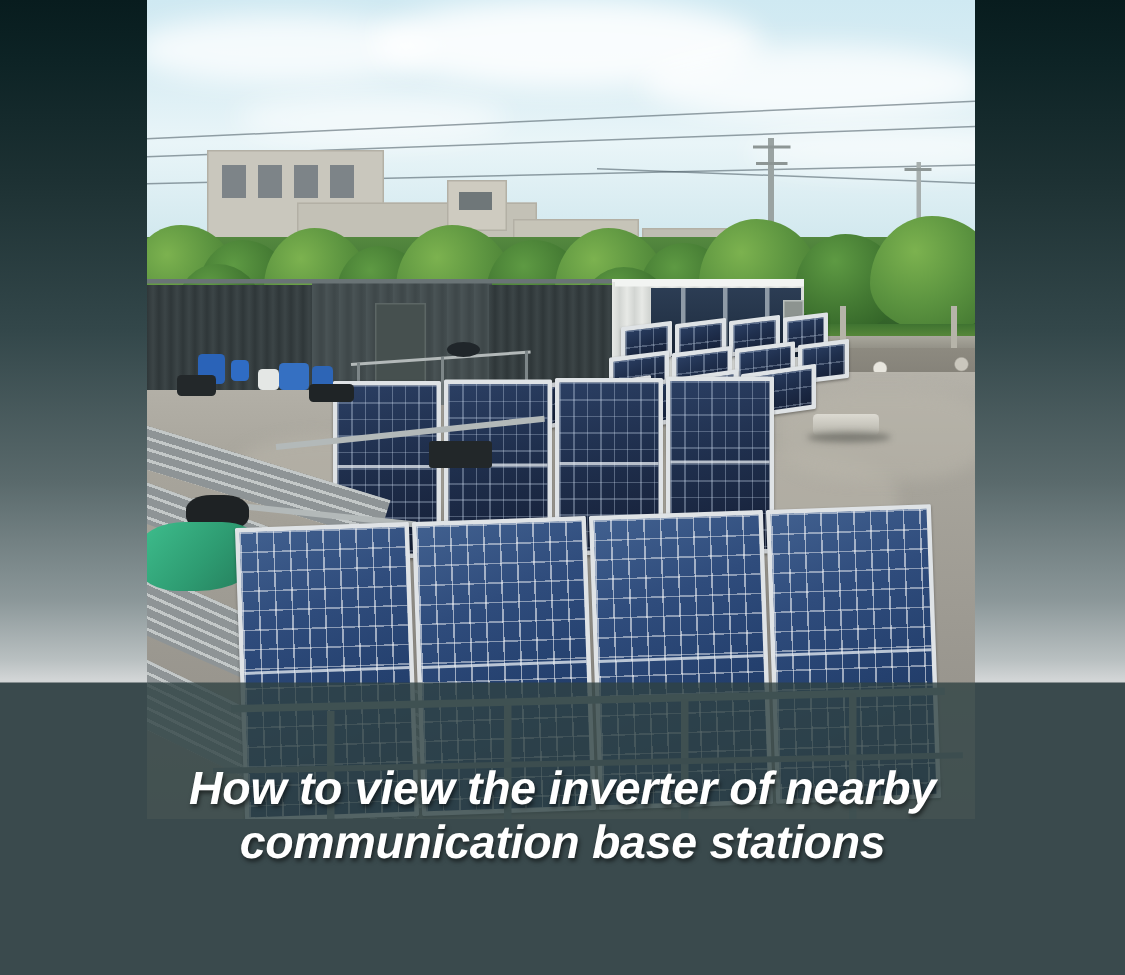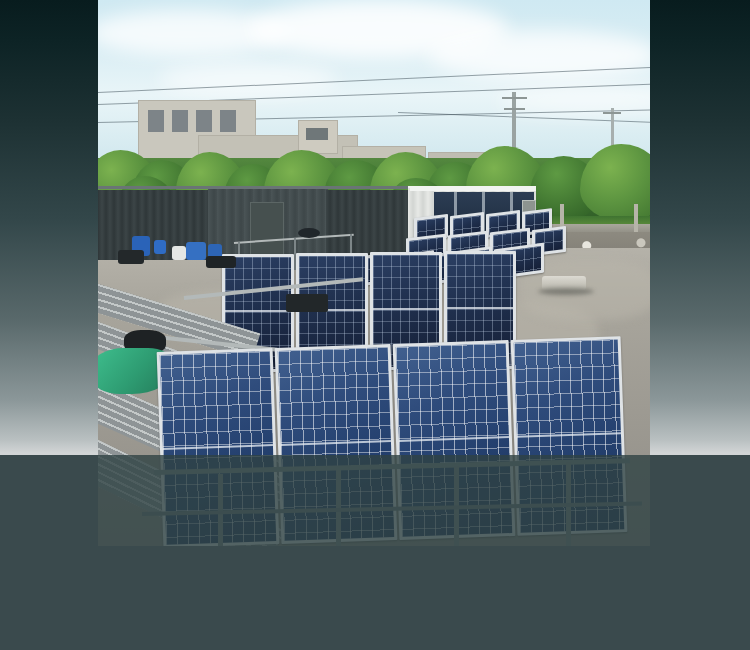--- a/index.html
+++ b/index.html
@@ -465,14 +465,16 @@
     <div class="rail" style="left:56px; top:470px; width:476px; height:5px; transform:rotate(-1.4deg); background:#7d8a8c;"></div>
     <div class="frame-leg" style="left:120px; top:474px; width:5px; height:72px;"></div>
     <div class="frame-leg" style="left:238px; top:470px; width:5px; height:76px;"></div>
     <div class="frame-leg" style="left:356px; top:466px; width:5px; height:80px;"></div>
     <div class="frame-leg" style="left:468px; top:462px; width:5px; height:84px;"></div>
     <div class="rail" style="left:44px; top:512px; width:500px; height:4px; transform:rotate(-1.2deg); background:#6d7a7c;"></div>
 
     <div id="photo-overlay"></div>
   </div>
 
+  <div id="caption">How to view the inverter of nearby
+communication base stations</div>
 
 </div>
 
 </body></html>

